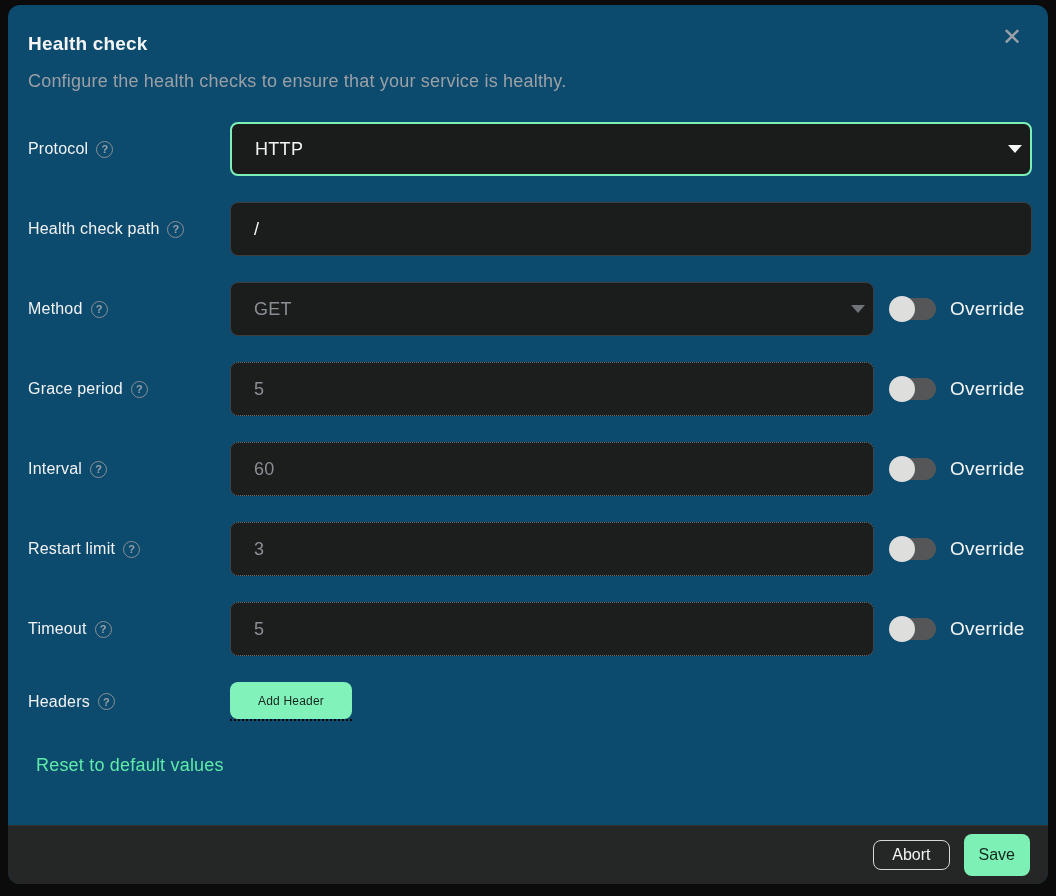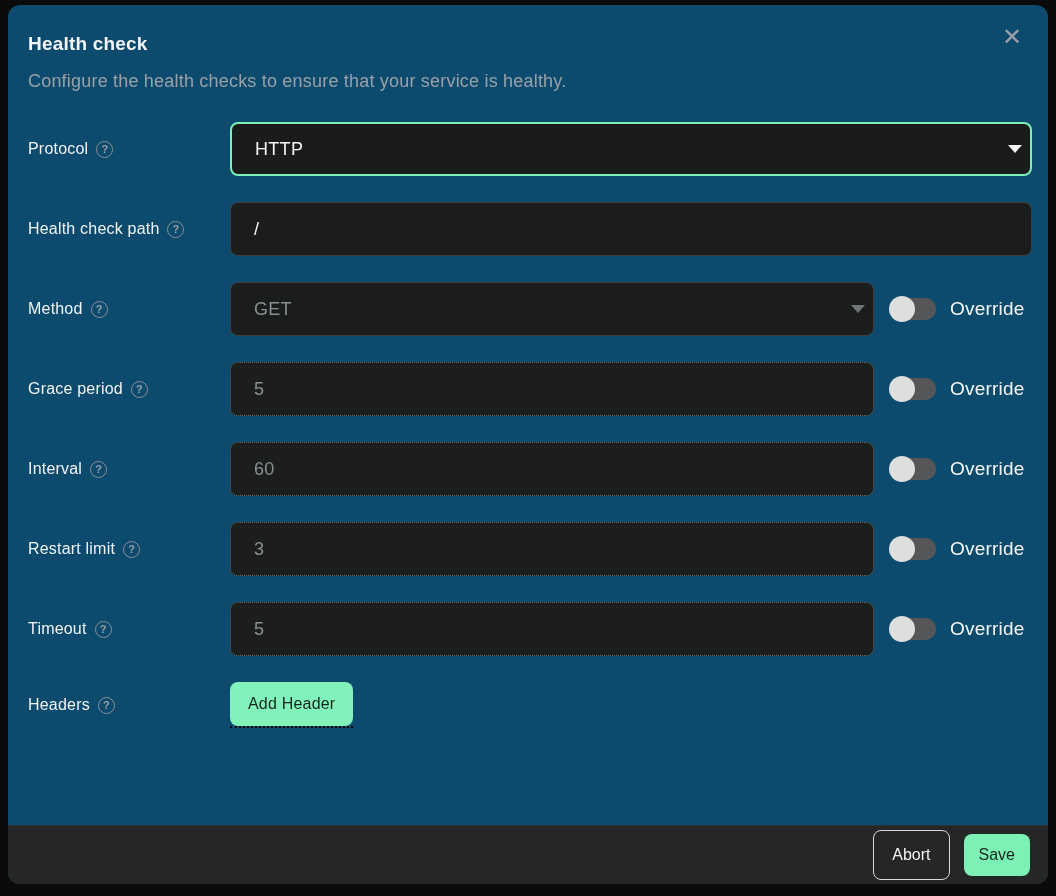--- a/index.html
+++ b/index.html
@@ -48,35 +48,35 @@
   input.dotted::placeholder { color:#8a8f94; opacity:1; }
 
   .toggle-wrap { display:flex; align-items:center; margin-left:16px; cursor:pointer; }
   .toggle { position:relative; width:46px; height:22px; border-radius:11px; background:#545657;
             flex:0 0 46px; }
   .knob { position:absolute; left:-1px; top:-2px; width:26px; height:26px; border-radius:50%;
           background:#dededd; }
   .toggle-label { color:#f4f5f5; font-size:19px; margin-left:14px; letter-spacing:0.2px; }
 
   .add-header-wrap { display:inline-block; border-bottom:2px dotted #0a0a0a; }
-  .add-header-btn { height:44px; padding:0 18px; background:#82f2bb; color:#15271d;
-                    border:none; border-radius:8px; font-size:16px; font-weight:500;
+  .add-header-btn { height:37px; padding:0 28px; background:#82f2bb; color:#15271d;
+                    border:none; border-radius:8px; font-size:12px; font-weight:500;
                     letter-spacing:0.2px; cursor:pointer;
                     font-family:"Liberation Sans","DejaVu Sans",sans-serif; }
   .row-headers { margin-bottom:0; align-items:center; }
 
   .reset-link { display:inline-block; margin:34px 0 0 8px; color:#5feba8; font-size:18px;
                 letter-spacing:0.2px; background:none; border:none; cursor:pointer;
                 font-family:"Liberation Sans","DejaVu Sans",sans-serif; }
 
   .footer { position:absolute; left:0; right:0; bottom:0; height:59px; background:#252626;
             border-top:1px solid #2f3030; border-radius:0 0 12px 12px;
             display:flex; align-items:center; justify-content:flex-end; gap:14px;
             padding-right:18px; }
-  .abort-btn { height:50px; padding:0 18px; background:transparent; border:1px solid #d8d9d9;
+  .abort-btn { height:30px; padding:0 18px; background:transparent; border:1px solid #d8d9d9;
                border-radius:8px; color:#f2f3f3; font-size:16px; cursor:pointer;
                font-family:"Liberation Sans","DejaVu Sans",sans-serif; }
   .save-btn { height:42px; padding:0 15px; background:#7df0b6; border:none; border-radius:8px;
               color:#15271d; font-size:16px; font-weight:500; cursor:pointer;
               font-family:"Liberation Sans","DejaVu Sans",sans-serif; }
 </style>
 </head>
 <body>
 
 <div>
@@ -203,20 +203,21 @@
           </div>
           <div class="control">
             <span class="add-header-wrap">
               <button class="add-header-btn">Add Header</button>
             </span>
           </div>
         </div>
 
       </div>
 
+      <button class="reset-link">Reset to default values</button>
     </div>
 
     <div class="footer">
       <button class="abort-btn">Abort</button>
       <button class="save-btn">Save</button>
     </div>
   </div>
 </div>
 
 </body></html>

